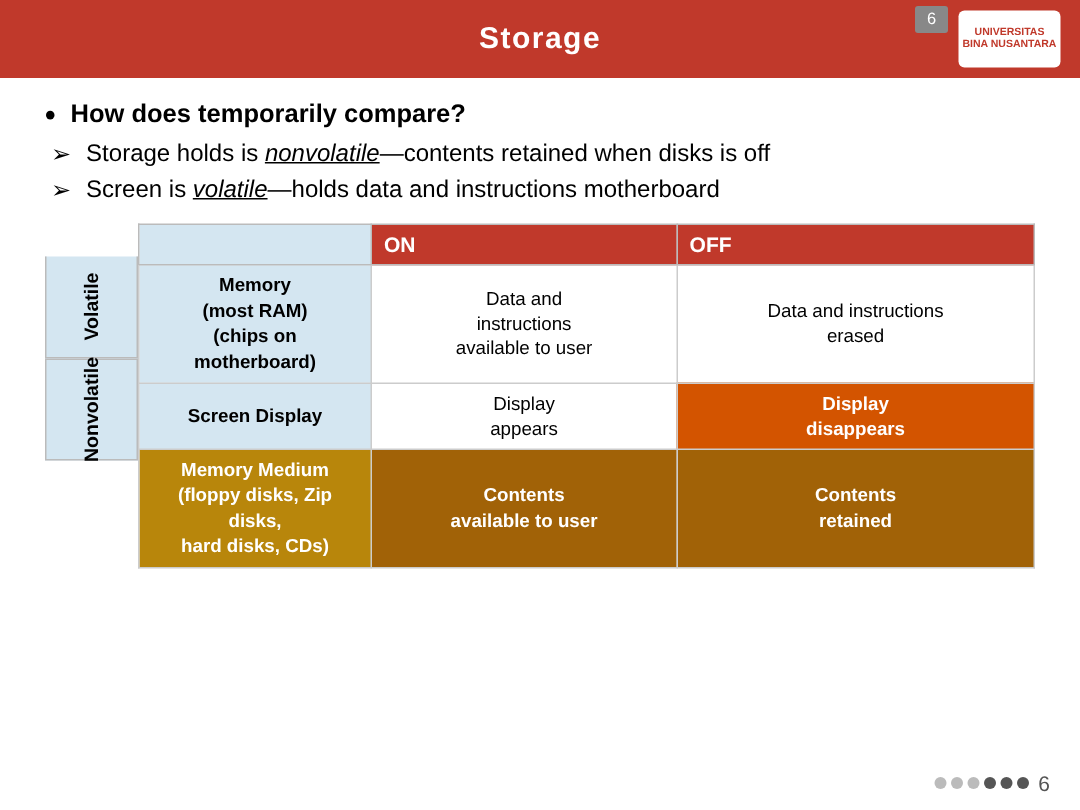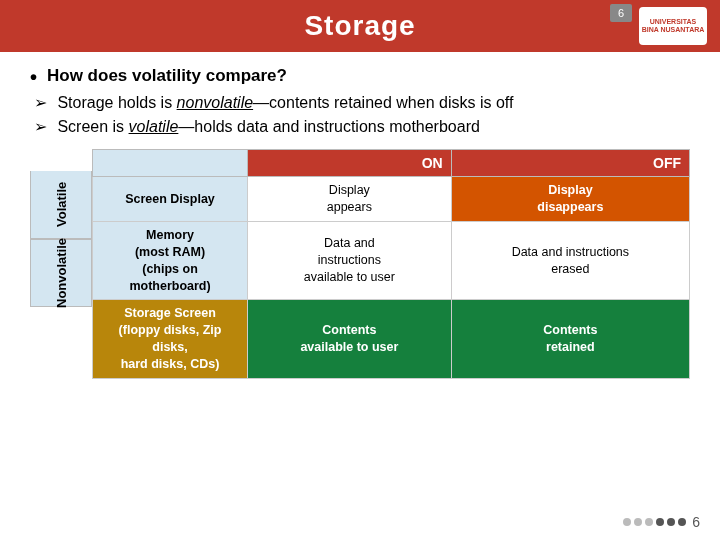--- a/index.html
+++ b/index.html
@@ -26,21 +26,21 @@
       width: 100%;
       height: 52px;
       display: flex;
       align-items: center;
       justify-content: center;
       position: relative;
     }
 
     .header-title {
       color: #fff;
-      font-size: 28px;
+      font-size: 20px;
       font-weight: bold;
       letter-spacing: 1px;
     }
 
     .logo-area {
       position: absolute;
       right: 12px;
       top: 50%;
       transform: translateY(-50%);
       width: 70px;
@@ -145,21 +145,21 @@
       margin-top: 4px;
     }
 
     .full-table th {
       background: #c0392b;
       color: #fff;
       padding: 5px 8px;
       font-size: 14px;
       font-weight: bold;
       border: 1px solid #bbb;
-      text-align: right;
+      text-align: left;
     }
 
     .full-table td {
       padding: 5px 8px;
       font-size: 12.5px;
       border: 1px solid #ccc;
       vertical-align: middle;
       line-height: 1.35;
       text-align: center;
     }
@@ -167,21 +167,21 @@
     .label-col {
       background: #d4e6f1;
       font-weight: bold;
       font-size: 12.5px;
       text-align: center;
       width: 155px;
     }
 
     .white-cell { background: #fff; color: #000; }
     .orange-cell { background: #d35400; color: #fff; font-weight: bold; }
-    .gold-cell { background: #15803d; color: #fff; font-weight: bold; }
+    .gold-cell { background: #a16207; color: #fff; font-weight: bold; }
   </style>
 </head>
 <body>
 
 <div class="slide">
 
   <div class="header">
     <span class="header-title">Storage</span>
     <div class="logo-area">
       <div class="logo-box">
@@ -192,21 +192,21 @@
       </div>
     </div>
     <div class="slide-num-top">6</div>
   </div>
 
   <div class="content">
 
     <div class="bullet-section">
       <div class="bullet-main">
         <span class="dot">•</span>
-        <span>How does volatility compare?</span>
+        <span>How does temporarily compare?</span>
       </div>
       <div class="bullet-item">
         <span class="arrow">➢</span>
         <span class="bullet-text">
           <span>Storage holds is </span><span class="nonvolatile-highlight">nonvolatile</span><span>—contents retained when disks is off</span>
         </span>
       </div>
       <div class="bullet-item">
         <span class="arrow">➢</span>
         <span class="bullet-text">
@@ -231,33 +231,33 @@
         <thead>
           <tr>
             <th class="label-col" style="background:#d4e6f1; color:#000;"></th>
             <th>ON</th>
             <th>OFF</th>
           </tr>
         </thead>
         <tbody>
 
           <tr>
+            <td class="label-col">Memory<br>(most RAM)<br>(chips on motherboard)</td>
+            <td class="white-cell">Data and<br>instructions<br>available to user</td>
+            <td class="white-cell">Data and instructions<br>erased</td>
+          </tr>
+
+          <tr>
             <td class="label-col">Screen Display</td>
             <td class="white-cell">Display<br>appears</td>
             <td class="orange-cell">Display<br>disappears</td>
           </tr>
 
           <tr>
-            <td class="label-col">Memory<br>(most RAM)<br>(chips on motherboard)</td>
-            <td class="white-cell">Data and<br>instructions<br>available to user</td>
-            <td class="white-cell">Data and instructions<br>erased</td>
-          </tr>
-
-          <tr>
-            <td class="label-col" style="background:#b8860b; color:#fff; font-weight:bold;"><strong>Storage Screen</strong><br>(floppy disks, Zip disks,<br>hard disks, CDs)</td>
+            <td class="label-col" style="background:#b8860b; color:#fff; font-weight:bold;"><strong>Memory Medium</strong><br>(floppy disks, Zip disks,<br>hard disks, CDs)</td>
             <td class="gold-cell">Contents<br>available to user</td>
             <td class="gold-cell">Contents<br>retained</td>
           </tr>
         </tbody>
       </table>
     </div>
 
   </div>
 
   <div style="position:absolute; bottom:10px; right:20px; font-size:14px; color:#555; display:flex; align-items:center; gap:6px;">

